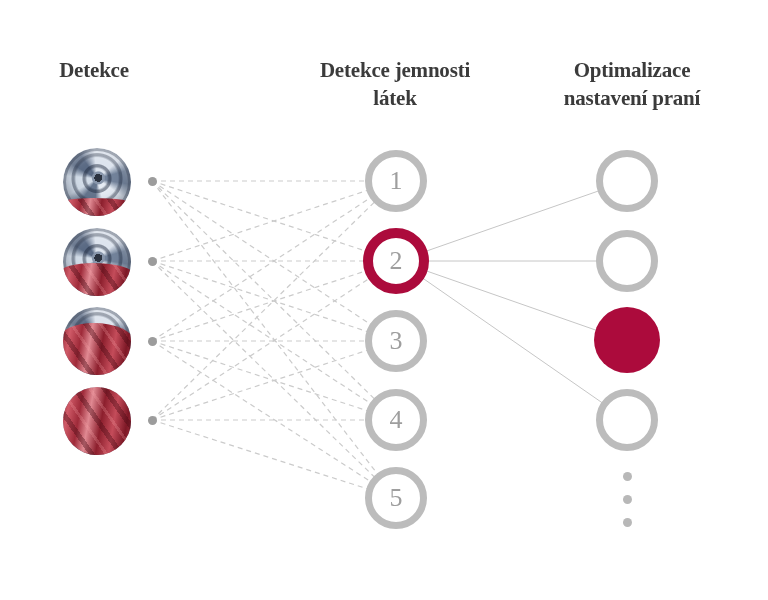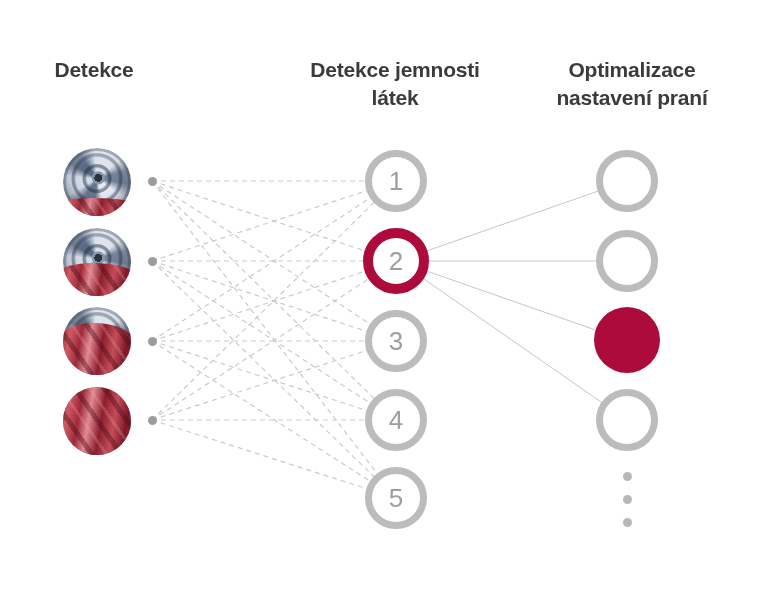--- a/index.html
+++ b/index.html
@@ -5,21 +5,21 @@
   :root{
     --accent-red:#AC0B3C;
     --node-ring-gray:#BCBCBC;
     --number-gray:#9E9E9E;
     --connector-gray:#CBCBCB;
     --title-text:#3B3B3B;
   }
   html,body{margin:0;padding:0;background:#fff;}
   .stage{
     position:relative;width:768px;height:600px;background:#fff;overflow:hidden;
-    font-family:Liberation Sans, sans-serif;
+    font-family:Liberation Serif, serif;
   }
   .wires{position:absolute;left:0;top:0;width:768px;height:600px;}
   .col-title{
     position:absolute;top:56px;text-align:center;color:var(--title-text);
     font-size:21px;font-weight:600;line-height:28px;letter-spacing:-0.2px;
   }
   .col-title span{display:block;}
   .t1{left:14px;width:160px;}
   .t2{left:305px;width:180px;}
   .t3{left:535px;width:194px;}

